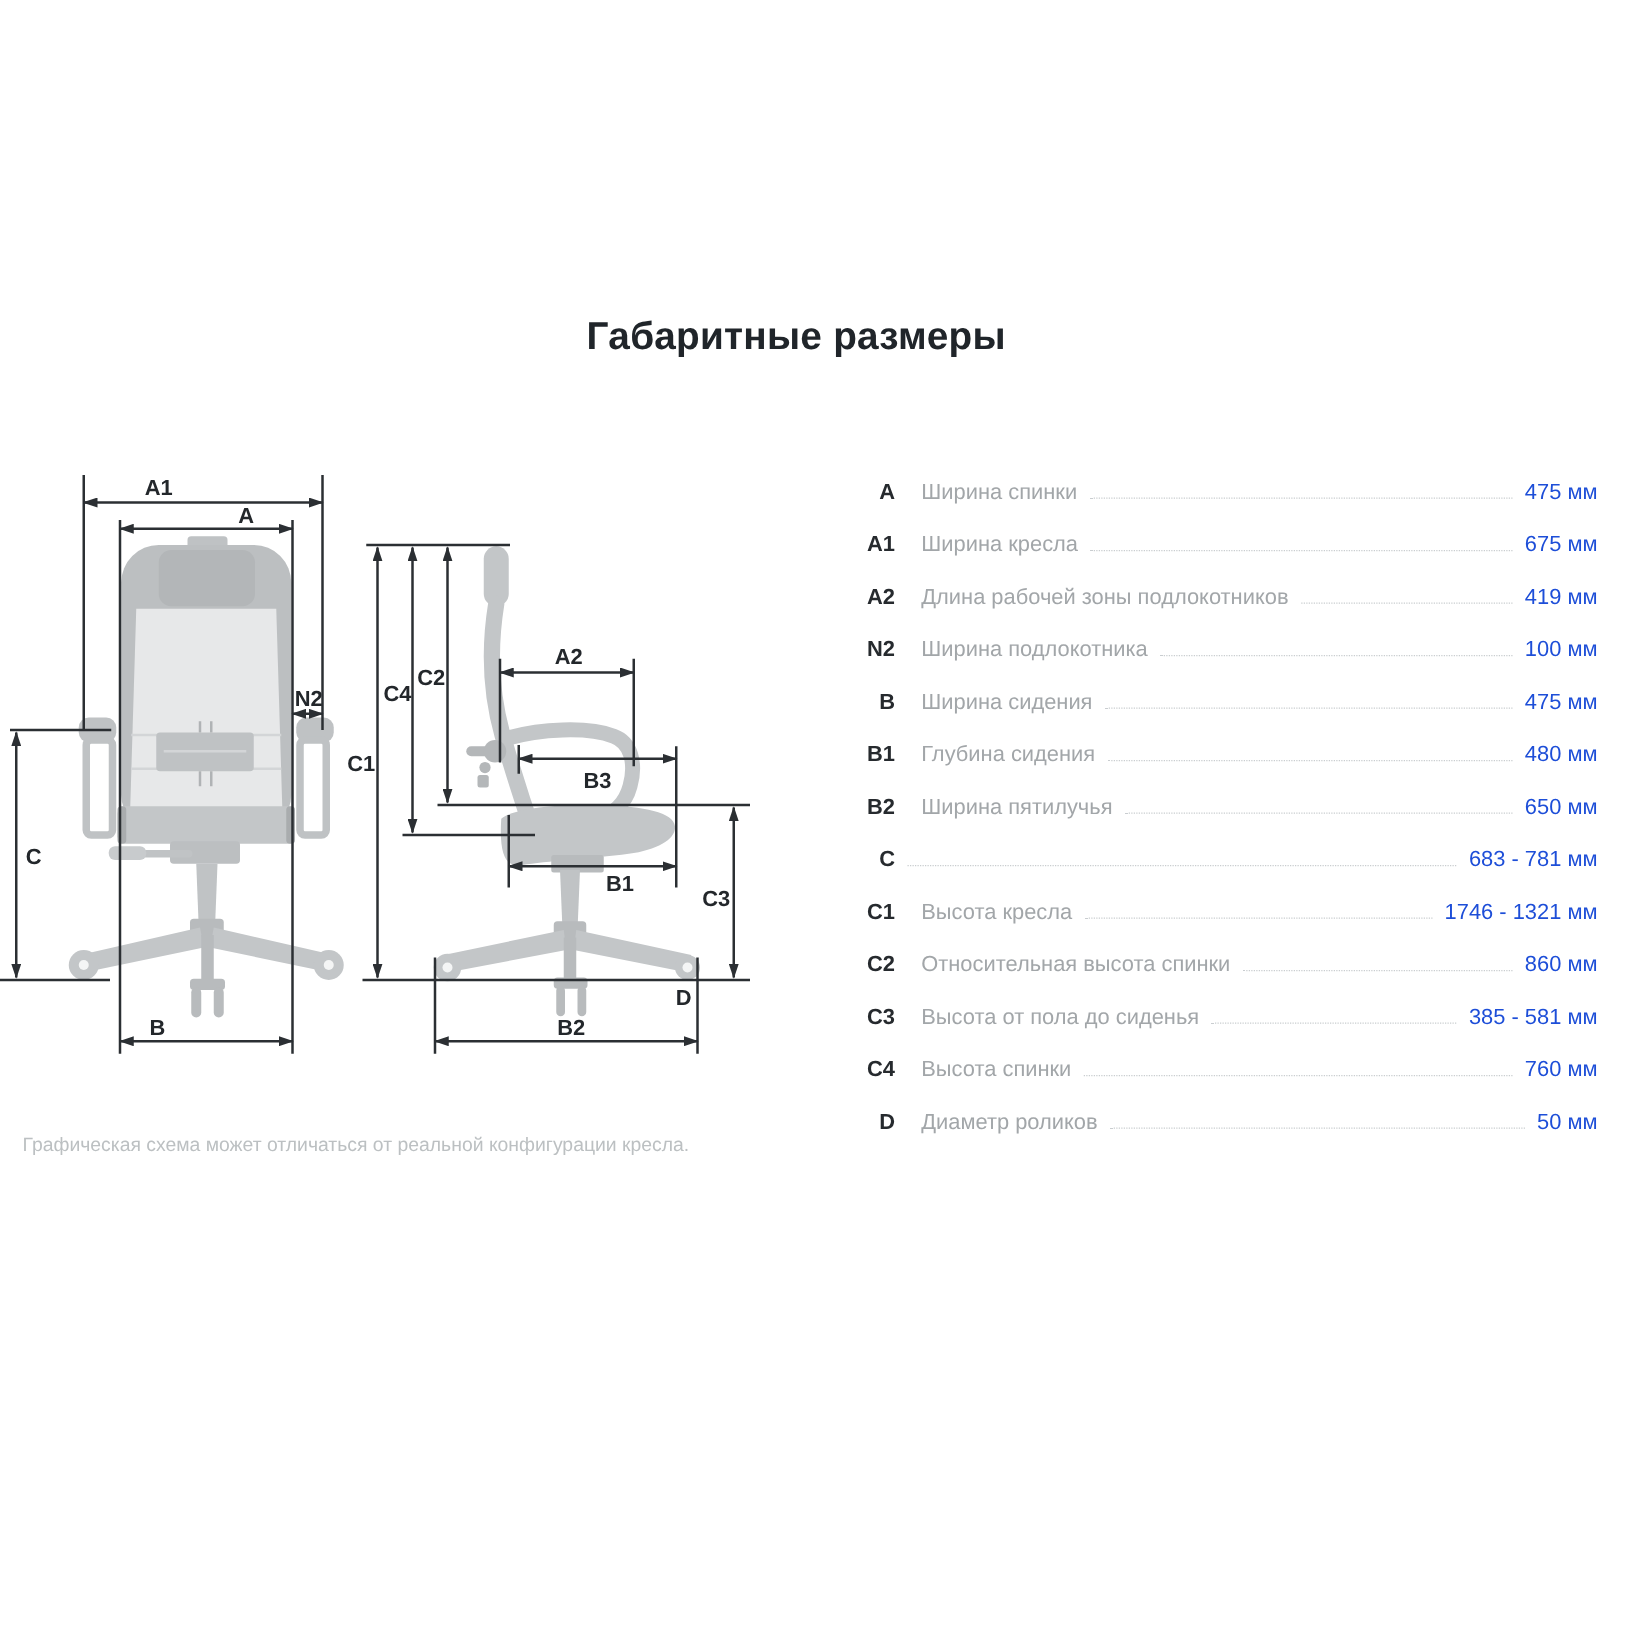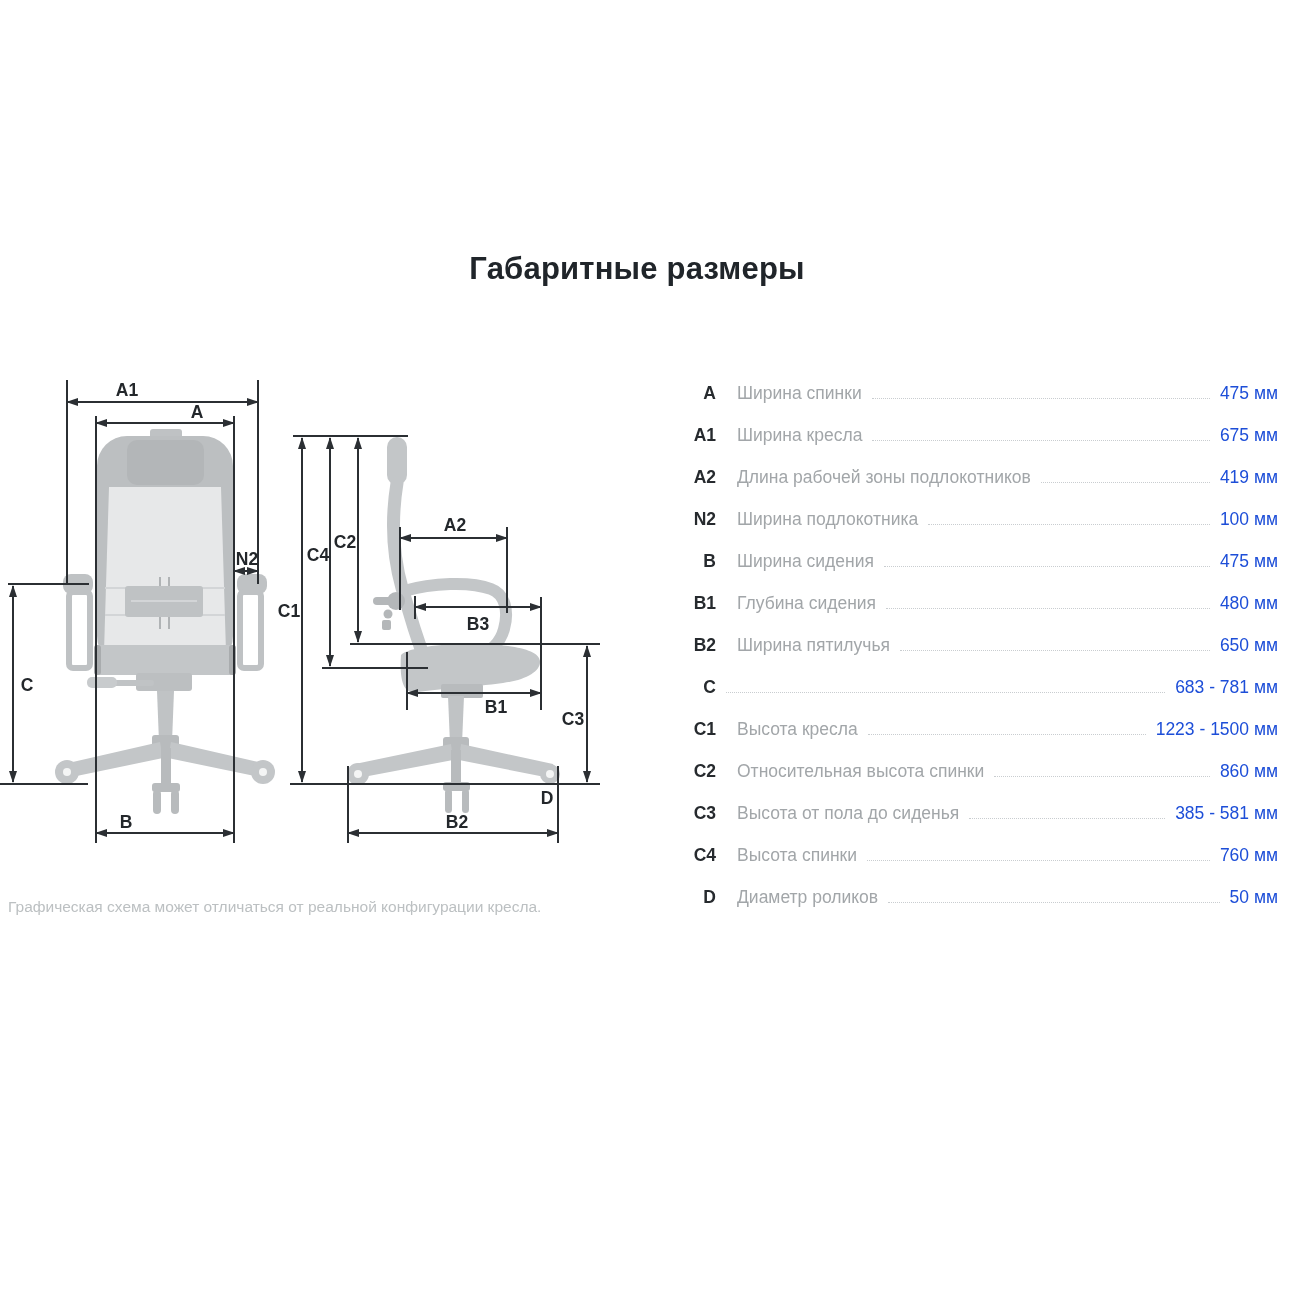--- a/index.html
+++ b/index.html
@@ -17,21 +17,21 @@
   .spec-table{position:absolute;left:686px;top:372px;width:592px;}
   .spec-row{display:flex;align-items:center;height:42px;}
   .spec-key{flex:none;width:30px;text-align:right;font-size:17.5px;font-weight:700;color:#262a2e;}
   .spec-label{flex:none;margin-left:21px;font-size:17.5px;color:#a2a6a9;white-space:nowrap;}
   .spec-leader{flex:1 1 auto;min-width:14px;margin:0 10px;border-bottom:1px dotted #c9cdd0;
                position:relative;top:5px;height:0;}
   .spec-value{flex:none;font-size:17.5px;color:#1d4ed8;white-space:nowrap;}
   
   .footnotes{position:absolute;left:8px;top:896px;width:600px;color:#bcc0c2;
              font-size:15.5px;line-height:1.42;}
-  .footnotes p{margin:0;}
+  .footnotes p{margin:10px;}
   .footnotes p + p{margin-top:24px;}
 </style>
 </head>
 <body>
 
 <div class="page">
 
   <div class="title">Габаритные размеры</div>
 
   <svg class="diagram" viewBox="0 370 620 520" width="620" height="520" xmlns="http://www.w3.org/2000/svg">
@@ -219,21 +219,21 @@
     </div>
     <div class="spec-row">
       <span class="spec-key">C</span>
       <span class="spec-leader"></span>
       <span class="spec-value">683 - 781 мм</span>
     </div>
     <div class="spec-row">
       <span class="spec-key">C1</span>
       <span class="spec-label">Высота кресла</span>
       <span class="spec-leader"></span>
-      <span class="spec-value">1223 - 1500 мм</span>
+      <span class="spec-value">1746 - 1321 мм</span>
     </div>
     <div class="spec-row">
       <span class="spec-key">C2</span>
       <span class="spec-label">Относительная высота спинки</span>
       <span class="spec-leader"></span>
       <span class="spec-value">860 мм</span>
     </div>
     <div class="spec-row">
       <span class="spec-key">C3</span>
       <span class="spec-label">Высота от пола до сиденья</span>

